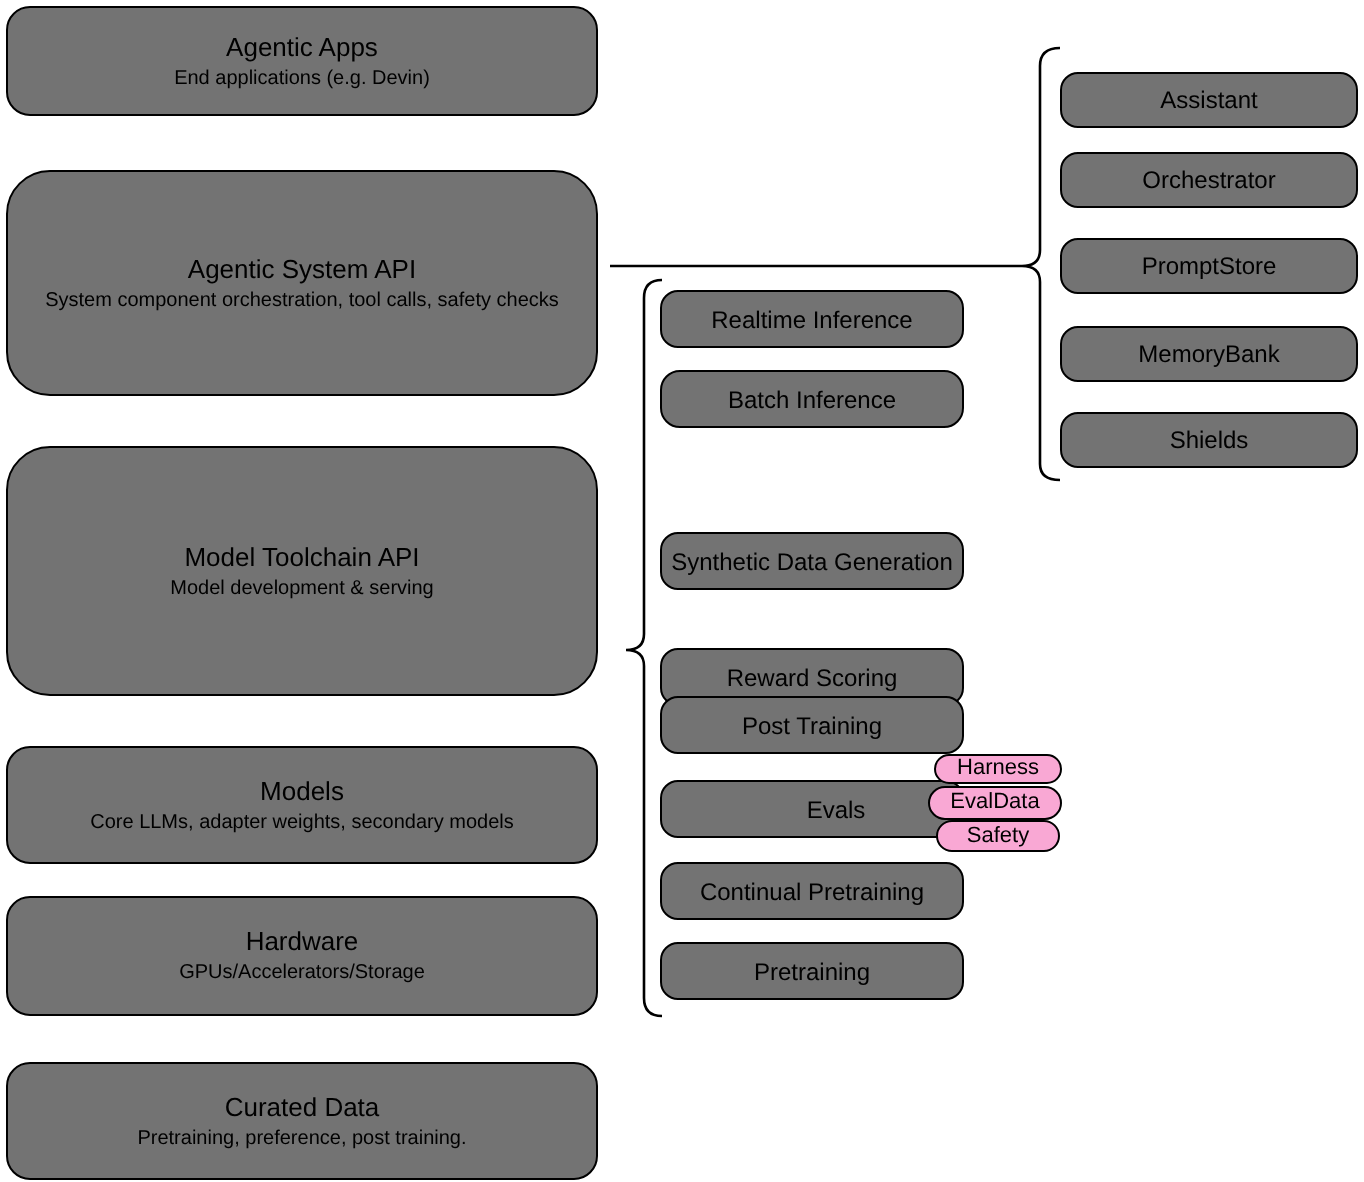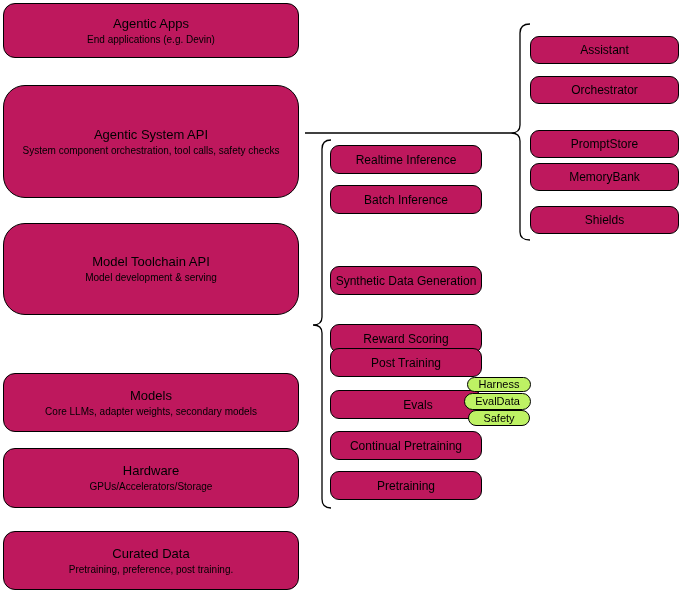--- a/index.html
+++ b/index.html
@@ -7,42 +7,42 @@
     position:relative;
     width:682px;height:591px;
     background:#ffffff;
     font-family:"Liberation Sans", sans-serif;
     color:#000;
     overflow:hidden;
   }
   .overlay{position:absolute;left:0;top:0;width:682px;height:591px;pointer-events:none;}
   .box{
     position:absolute;
-    background:#be185d;
+    background:#737373;
     border:1.3px solid #000;
     box-sizing:border-box;
     display:flex;flex-direction:column;
     align-items:center;justify-content:center;
     text-align:center;
   }
   .lbox{left:3px;width:296px;border-radius:12px;gap:3px;}
   .r20{border-radius:22px;}
   .title{font-size:13px;line-height:15px;white-space:nowrap;}
   .sub{font-size:10px;line-height:12px;white-space:nowrap;}
   .mbox{
     left:330px;width:152px;height:29px;border-radius:9px;
     flex-direction:row;font-size:12px;white-space:nowrap;
   }
   .rbox{
     left:530px;width:149px;height:28px;border-radius:9px;
     flex-direction:row;font-size:12px;white-space:nowrap;
   }
   .pill{
     position:absolute;
-    background:#bef264;
+    background:#f9a8d4;
     border:1.2px solid #000;
     border-radius:10px;
     box-sizing:border-box;
     display:flex;align-items:center;justify-content:center;
     font-size:11px;line-height:11px;white-space:nowrap;
     z-index:5;
   }
 </style>
 </head>
 <body>
@@ -58,52 +58,52 @@
   <div class="box lbox" style="top:3px;height:55px;">
     <div class="title">Agentic Apps</div>
     <div class="sub">End applications (e.g. Devin)</div>
   </div>
 
   <div class="box lbox r20" style="top:85px;height:113px;">
     <div class="title">Agentic System API</div>
     <div class="sub">System component orchestration, tool calls, safety checks</div>
   </div>
 
-  <div class="box lbox r20" style="top:223px;height:92px;">
+  <div class="box lbox r20" style="top:223px;height:125px;">
     <div class="title">Model Toolchain API</div>
     <div class="sub">Model development &amp; serving</div>
   </div>
 
   <div class="box lbox" style="top:373px;height:59px;">
     <div class="title">Models</div>
     <div class="sub">Core LLMs, adapter weights, secondary models</div>
   </div>
 
   <div class="box lbox" style="top:448px;height:60px;">
     <div class="title">Hardware</div>
     <div class="sub">GPUs/Accelerators/Storage</div>
   </div>
 
   <div class="box lbox" style="top:531px;height:59px;">
     <div class="title">Curated Data</div>
     <div class="sub">Pretraining, preference, post training.</div>
   </div>
 
   <div class="box mbox" style="top:145px;">Realtime Inference</div>
-  <div class="box mbox" style="top:185px;">Batch Inference</div>
+  <div class="box mbox" style="top:185px;border-radius:10px;">Batch Inference</div>
   <div class="box mbox" style="top:266px;">Synthetic Data Generation</div>
   <div class="box mbox" style="top:324px;">Reward Scoring</div>
   <div class="box mbox" style="top:348px;">Post Training</div>
   <div class="box mbox" style="top:390px;padding-left:24px;">Evals</div>
   <div class="box mbox" style="top:431px;">Continual Pretraining</div>
   <div class="box mbox" style="top:471px;">Pretraining</div>
 
   <div class="pill" style="left:467px;top:377px;width:64px;height:15px;">Harness</div>
   <div class="pill" style="left:464px;top:393px;width:67px;height:17px;">EvalData</div>
   <div class="pill" style="left:468px;top:410px;width:62px;height:16px;">Safety</div>
 
   <div class="box rbox" style="top:36px;">Assistant</div>
   <div class="box rbox" style="top:76px;">Orchestrator</div>
-  <div class="box rbox" style="top:130px;">PromptStore</div>
+  <div class="box rbox" style="top:119px;">PromptStore</div>
   <div class="box rbox" style="top:163px;">MemoryBank</div>
   <div class="box rbox" style="top:206px;">Shields</div>
 
 </div>
 
 </body></html>

